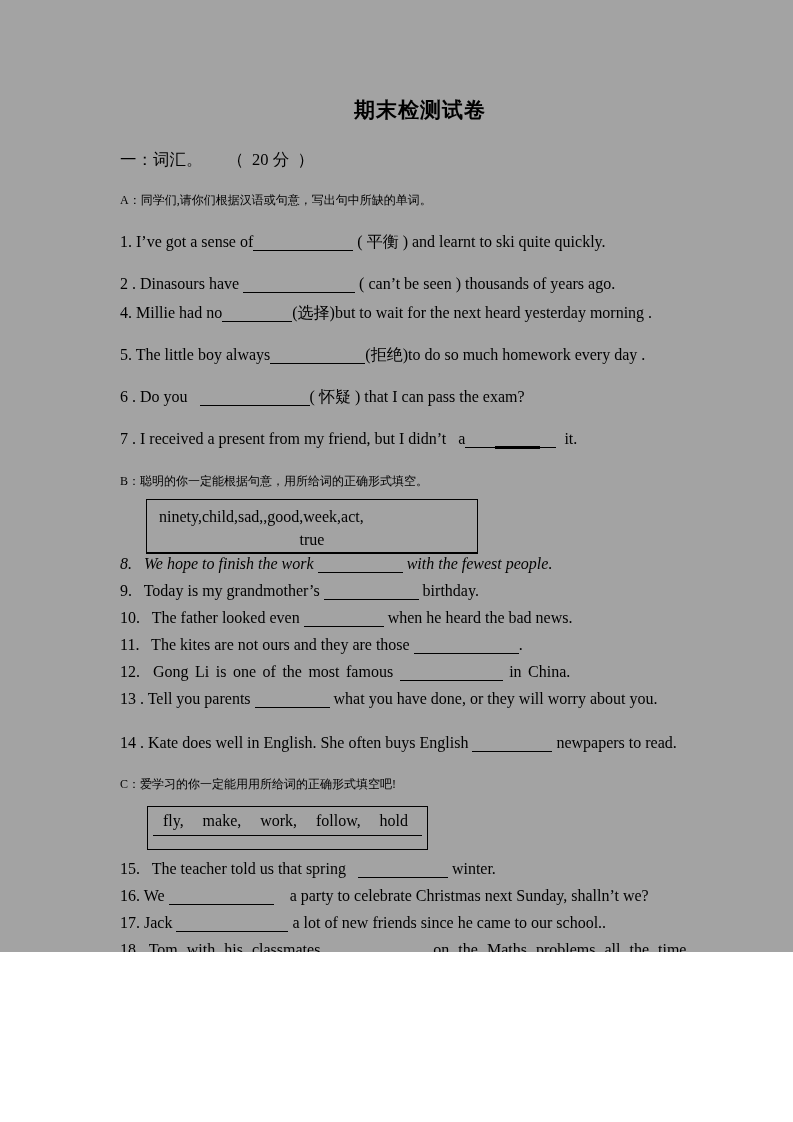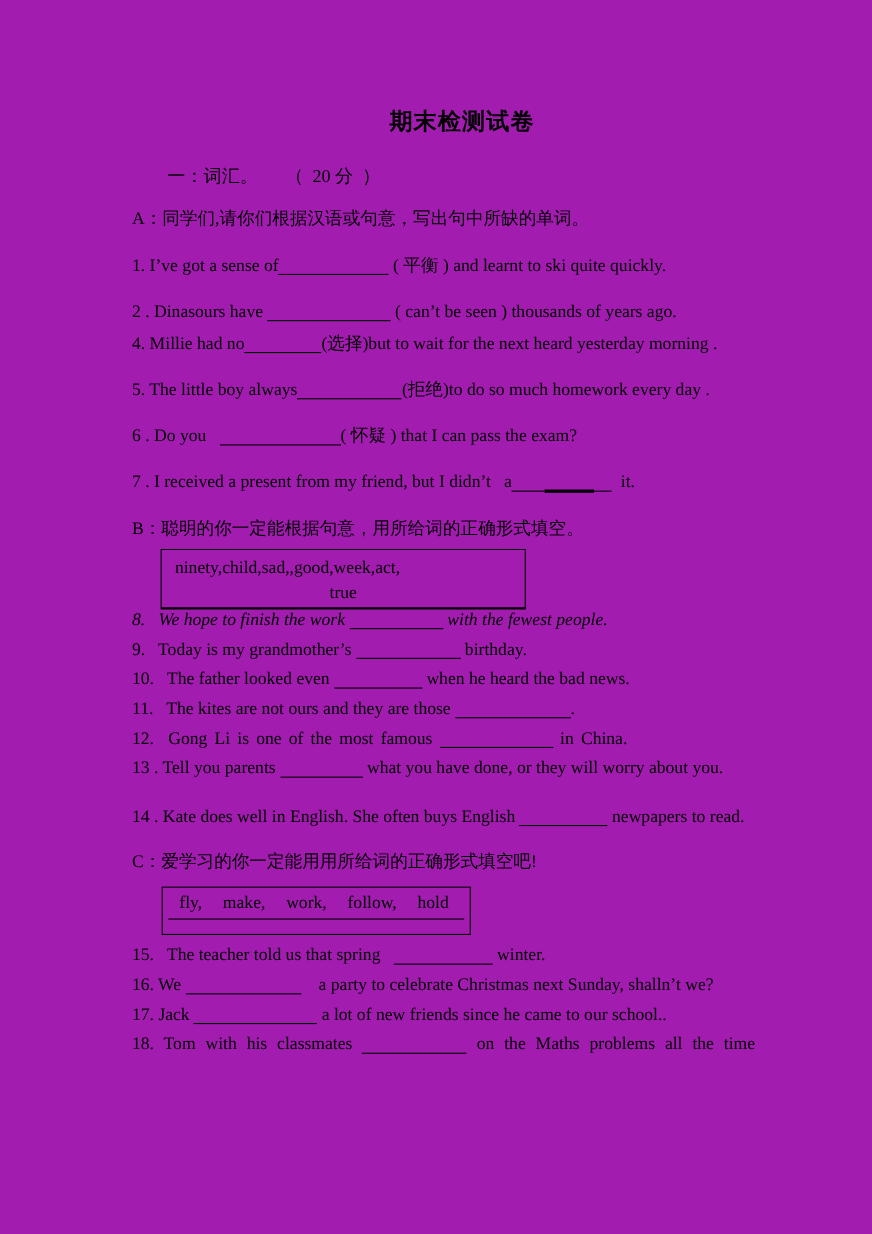--- a/index.html
+++ b/index.html
@@ -1,47 +1,46 @@
 <!DOCTYPE html>
 <html><head>
 <meta charset="utf-8">
 <style>
   html, body { margin: 0; padding: 0; background: #ffffff; }
   .page {
     position: relative;
     width: 793px;
-    height: 1122px;
-    background: #a21caf;
+    height: 952px;
+    background: #a3a3a3;
     box-sizing: border-box;
     padding: 96px 60px 0 120px;
     font-family: "Liberation Serif", "DejaVu Serif", serif;
     font-size: 16px;
     color: #000000;
     overflow: hidden;
   }
   .title {
     width: 600px;
     text-align: center;
     font-size: 21px;
     font-weight: bold;
     line-height: 28px;
     letter-spacing: 1px;
   }
   .heading {
     margin-top: 26px;
     line-height: 20px;
     white-space: pre;
     font-size: 16.5px;
-    margin-left: 32px;
   }
   .part-label {
     margin-top: 20px;
     line-height: 20px;
     white-space: pre;
-    font-size: 16px;
+    font-size: 12px;
   }
   .part-label.pb { margin-top: 22px; }
   .part-label.pc { margin-top: 21px; }
   .qlist .q {
     white-space: pre;
     line-height: 20px;
     height: 20px;
   }
   .qa .q { margin-top: 22px; }
   .qa .q:nth-child(3) { margin-top: 9px; }

